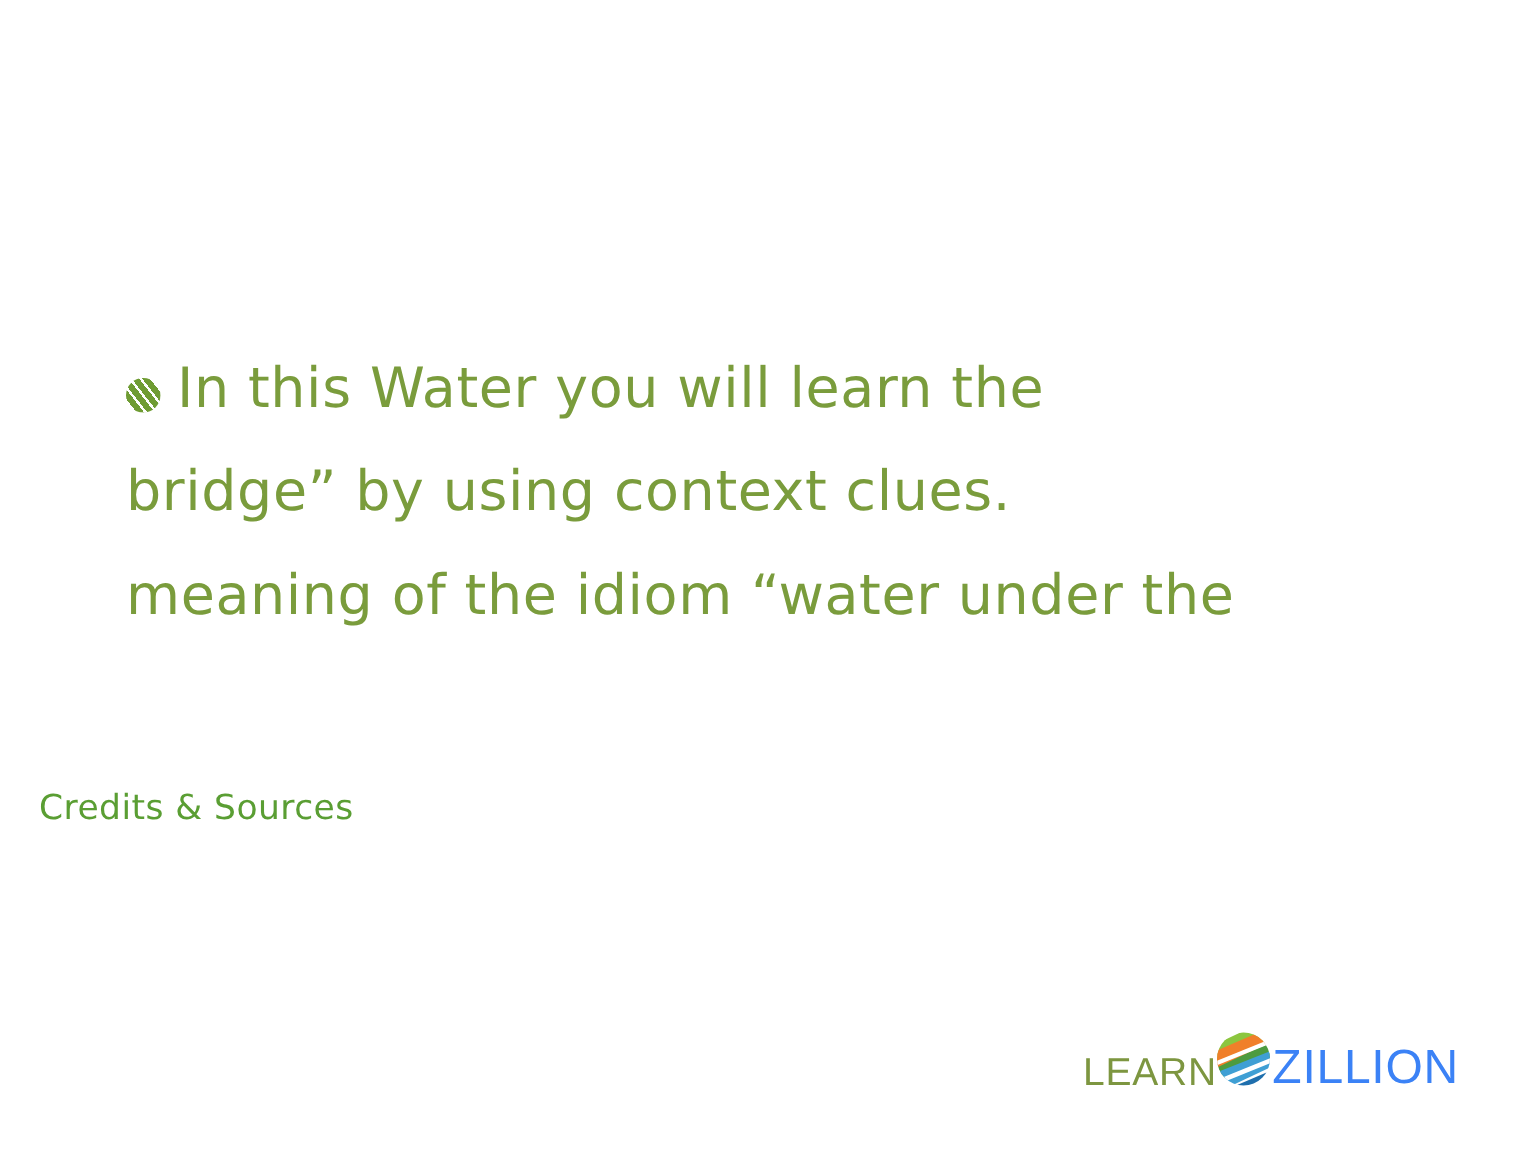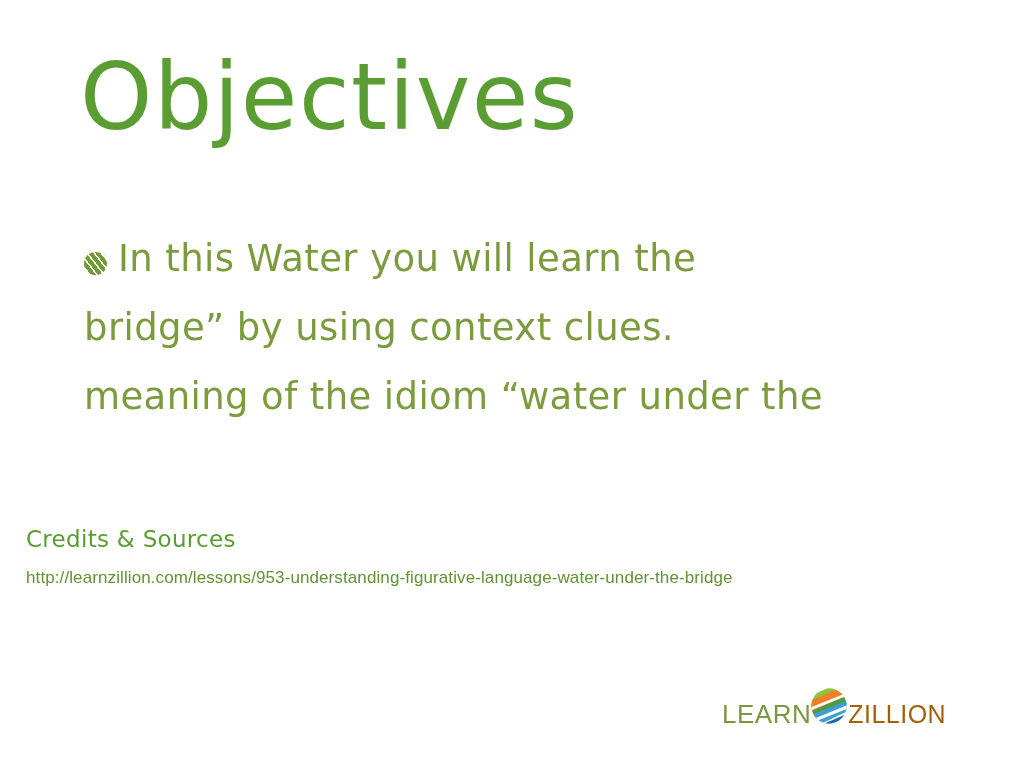--- a/index.html
+++ b/index.html
@@ -161,47 +161,45 @@
 
   .logo-mark {
     width: 42px;
     height: 42px;
     margin: 0 -2px 0 -3px;
     flex: 0 0 auto;
   }
 
   .logo-zillion {
     font-family: "Liberation Sans", sans-serif;
-    font-size: 25px;
+    font-size: 32px;
     font-weight: 400;
     letter-spacing: 0.5px;
-    color: #a16207;
+    color: #3b82f6;
     line-height: 1;
   }
 </style>
 </head>
 <body>
 
 <div id="slide">
 
-  <div class="slide-title">Objectives</div>
 
   <div class="body-block">
     <div class="bullet-row">
       <span class="bullet-marker"></span><span class="bullet-text">In this Water you will learn the</span>
     </div>
     <div class="body-lines">bridge” by using context clues.</div>
     <div class="body-lines">meaning of the idiom “water under the</div>
   </div>
 
   <div class="credits">
     <div class="credits-heading">Credits &amp; Sources</div>
 
 
-    <a class="credits-url" href="#">http://learnzillion.com/lessons/953-understanding-figurative-language-water-under-the-bridge</a>
   </div>
 
   <div class="logo">
     <span class="logo-learn">LEARN</span>
 
     <svg class="logo-mark" viewBox="0 0 100 100">
       <defs>
         <clipPath id="globeClip">
           <circle cx="50" cy="50" r="42"></circle>
         </clipPath>

